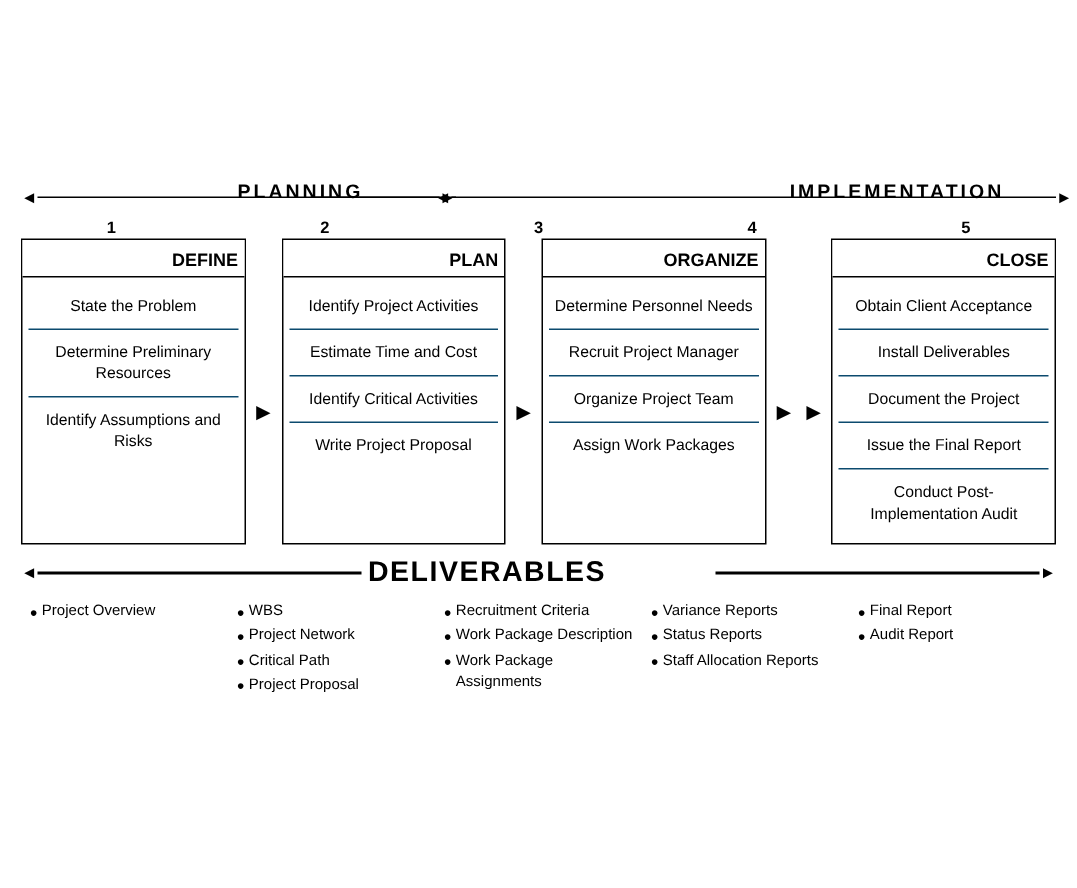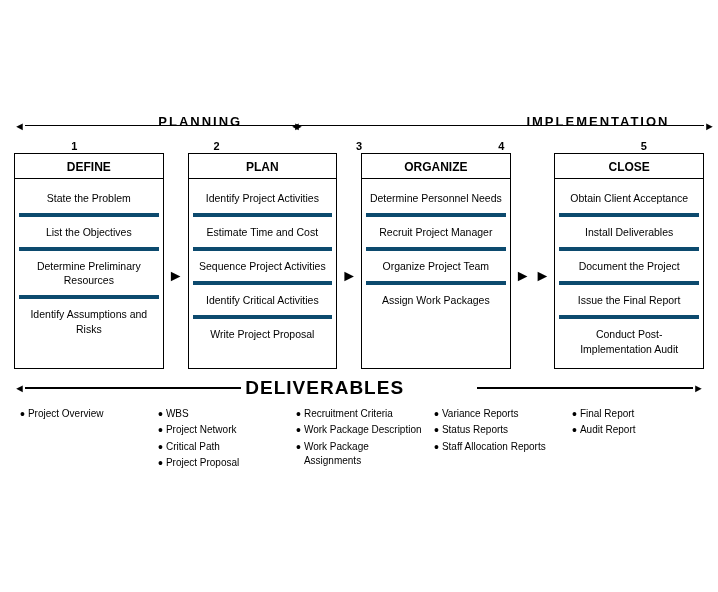--- a/index.html
+++ b/index.html
@@ -37,38 +37,38 @@
       gap: 4px;
       align-items: stretch;
     }
     .column {
       flex: 1;
       border: 1.5px solid #000;
       display: flex;
       flex-direction: column;
     }
     .column-header {
-      text-align: center;
+      text-align: right;
       font-weight: bold;
       font-size: 12px;
       padding: 6px 4px 4px;
       border-bottom: 1.5px solid #000;
       background: #fff;
     }
     .column-items {
       display: flex;
       flex-direction: column;
       padding: 4px 4px;
       gap: 0;
       flex: 1;
     }
     .column-item {
       text-align: center;
       padding: 8px 3px;
-      border-bottom: 4px solid #0c4a6e;
+      border-bottom: 1px solid #0c4a6e;
       font-size: 10.5px;
       line-height: 1.35;
     }
     .column-item:last-child {
       border-bottom: none;
     }
 
     
     .col-arrow {
       display: flex;
@@ -172,32 +172,30 @@
     <div style="flex:1; text-align:center; font-weight:bold; font-size:11px;">4</div>
     <div style="width:14px;"></div>
     <div style="flex:1; text-align:center; font-weight:bold; font-size:11px;">5</div>
   </div>
 
   <div class="columns-row" id="columns-row">
   <div class="column">
         <div class="column-header">DEFINE</div>
         <div class="column-items">
           <div class="column-item">State the Problem</div>
-          <div class="column-item">List the Objectives</div>
           <div class="column-item">Determine Preliminary Resources</div>
           <div class="column-item">Identify Assumptions and Risks</div>
         </div>
       </div>
       <div class="col-arrow">►</div>
       <div class="column">
         <div class="column-header">PLAN</div>
         <div class="column-items">
           <div class="column-item">Identify Project Activities</div>
           <div class="column-item">Estimate Time and Cost</div>
-          <div class="column-item">Sequence Project Activities</div>
           <div class="column-item">Identify Critical Activities</div>
           <div class="column-item">Write Project Proposal</div>
         </div>
       </div>
       <div class="col-arrow">►</div>
       <div class="column">
         <div class="column-header">ORGANIZE</div>
         <div class="column-items">
           <div class="column-item">Determine Personnel Needs</div>
           <div class="column-item">Recruit Project Manager</div>

